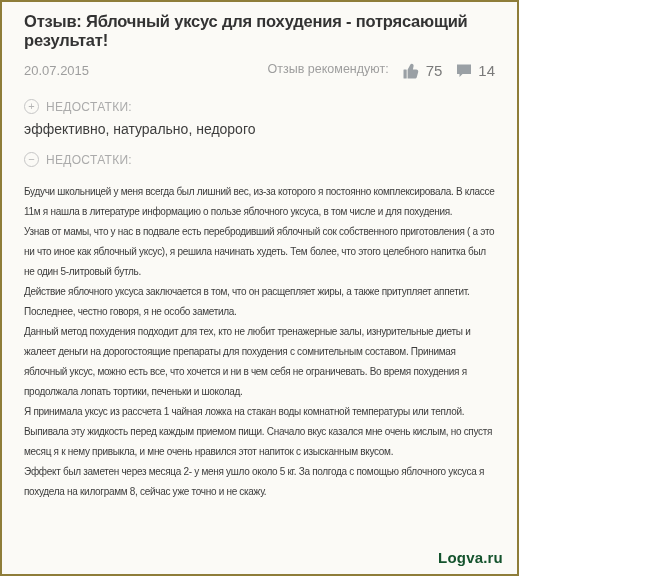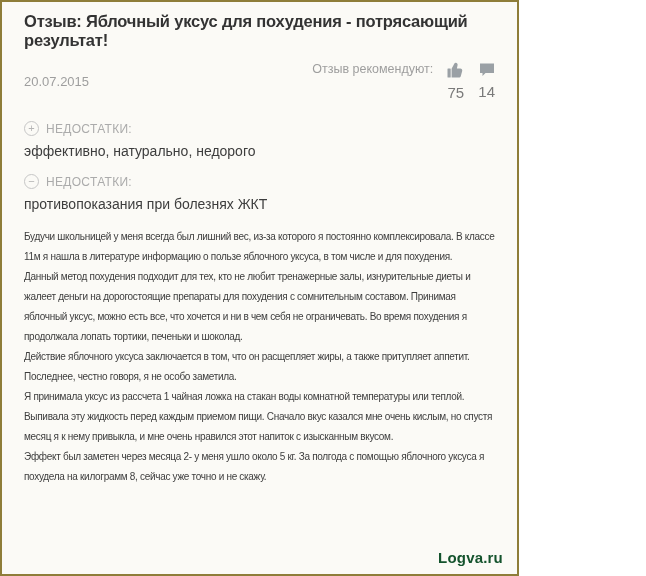--- a/index.html
+++ b/index.html
@@ -41,21 +41,20 @@
   }
   .recommend-label {
     font-size: 12.5px;
     color: #9e9e9e;
   }
   .count-group {
     display: flex;
     align-items: center;
     gap: 6px;
     cursor: pointer;
-    flex-direction: column;
   }
   .count-group svg { display: block; }
   .count-value {
     font-size: 15px;
     color: #7a7a7a;
   }
   .section { margin-bottom: 15px; }
   .section-head {
     display: flex;
     align-items: center;
@@ -136,26 +135,26 @@
       <span class="section-label">НЕДОСТАТКИ:</span>
     </div>
     <div class="section-value">эффективно, натурально, недорого</div>
   </div>
 
   <div class="section">
     <div class="section-head">
       <span class="circle-icon">−</span>
       <span class="section-label">НЕДОСТАТКИ:</span>
     </div>
-    <div class="section-value">противопоказания при болезнях ЖКТ</div>
   </div>
 
   <div class="review-body">
     <p>Будучи школьницей у меня всегда был лишний вес, из-за которого я постоянно комплексировала. В классе 11м я нашла в литературе информацию о пользе яблочного уксуса, в том числе и для похудения.</p>
+    <p>Узнав от мамы, что у нас в подвале есть перебродивший яблочный сок собственного приготовления ( а это ни что иное как яблочный уксус), я решила начинать худеть. Тем более, что этого целебного напитка был не один 5-литровый бутль.</p>
+    <p>Действие яблочного уксуса заключается в том, что он расщепляет жиры, а также притупляет аппетит. Последнее, честно говоря, я не особо заметила.</p>
     <p>Данный метод похудения подходит для тех, кто не любит тренажерные залы, изнурительные диеты и жалеет деньги на дорогостоящие препараты для похудения с сомнительным составом. Принимая яблочный уксус, можно есть все, что хочется и ни в чем себя не ограничевать. Во время похудения я продолжала лопать тортики, печеньки и шоколад.</p>
-    <p>Действие яблочного уксуса заключается в том, что он расщепляет жиры, а также притупляет аппетит. Последнее, честно говоря, я не особо заметила.</p>
     <p>Я принимала уксус из рассчета 1 чайная ложка на стакан воды комнатной температуры или теплой. Выпивала эту жидкость перед каждым приемом пищи. Сначало вкус казался мне очень кислым, но спустя месяц я к нему привыкла, и мне очень нравился этот напиток с изысканным вкусом.</p>
     <p>Эффект был заметен через месяца 2- у меня ушло около 5 кг. За полгода с помощью яблочного уксуса я похудела на килограмм 8, сейчас уже точно и не скажу.</p>
   </div>
 
   <div class="watermark">Logva.ru</div>
 
 </div>
 
 </body></html>

